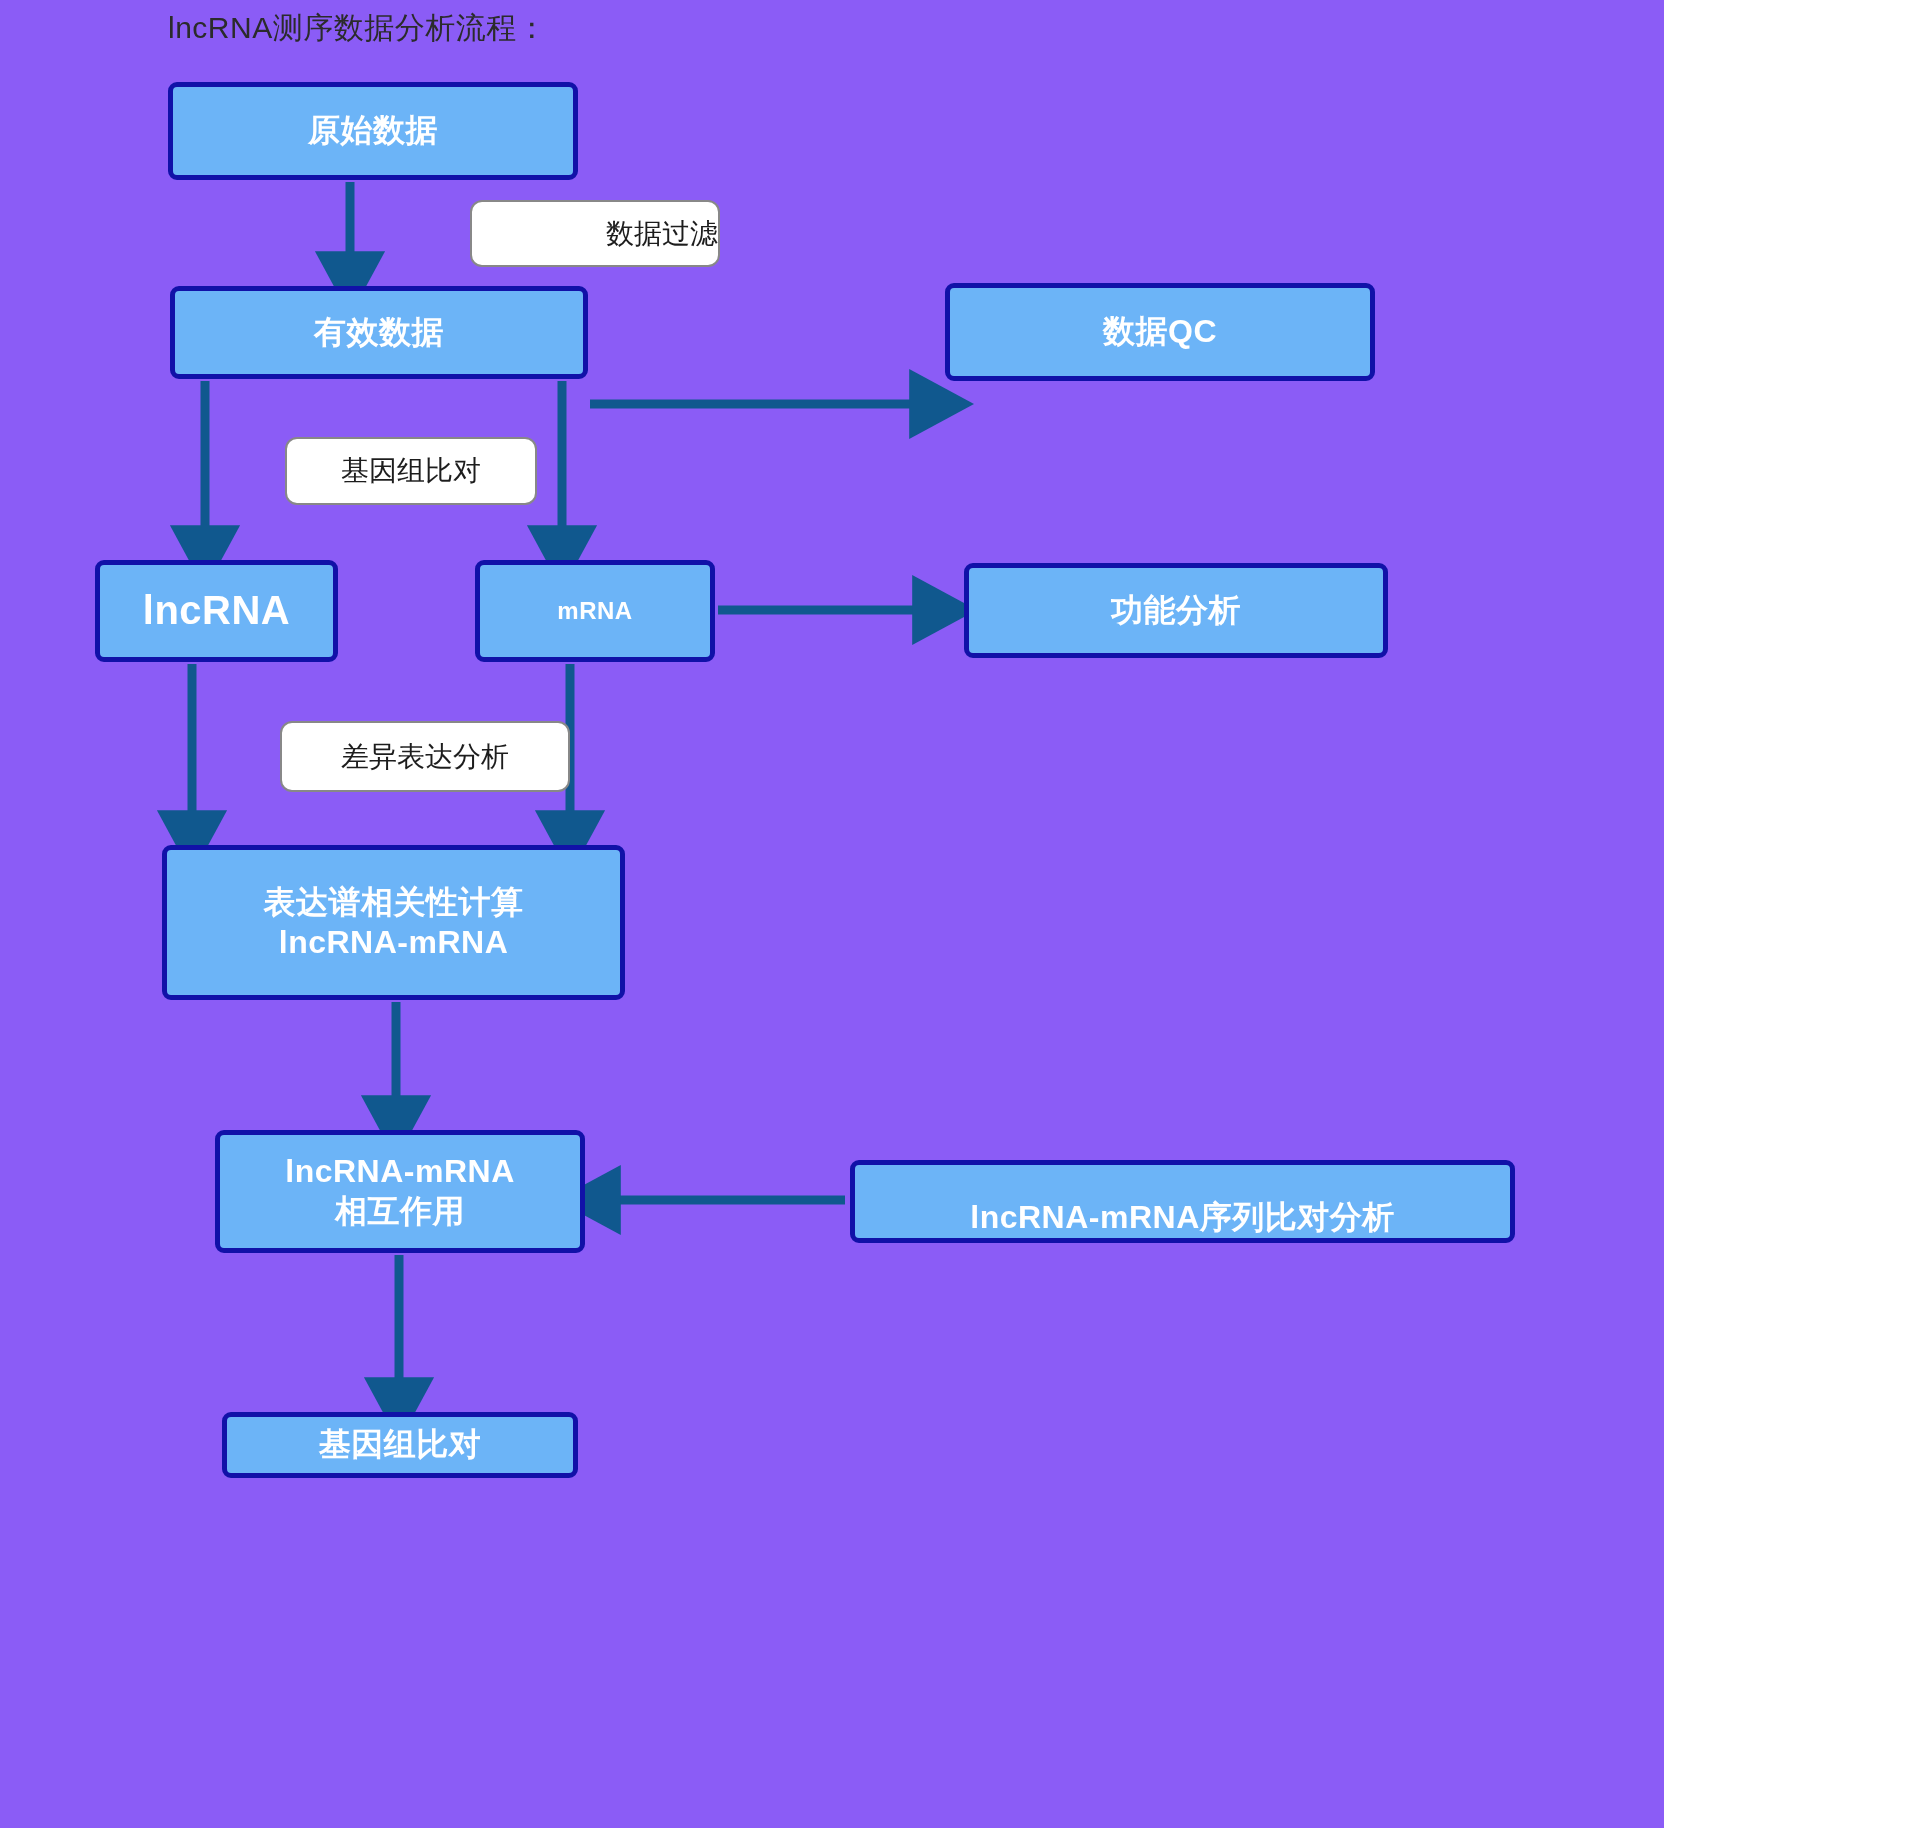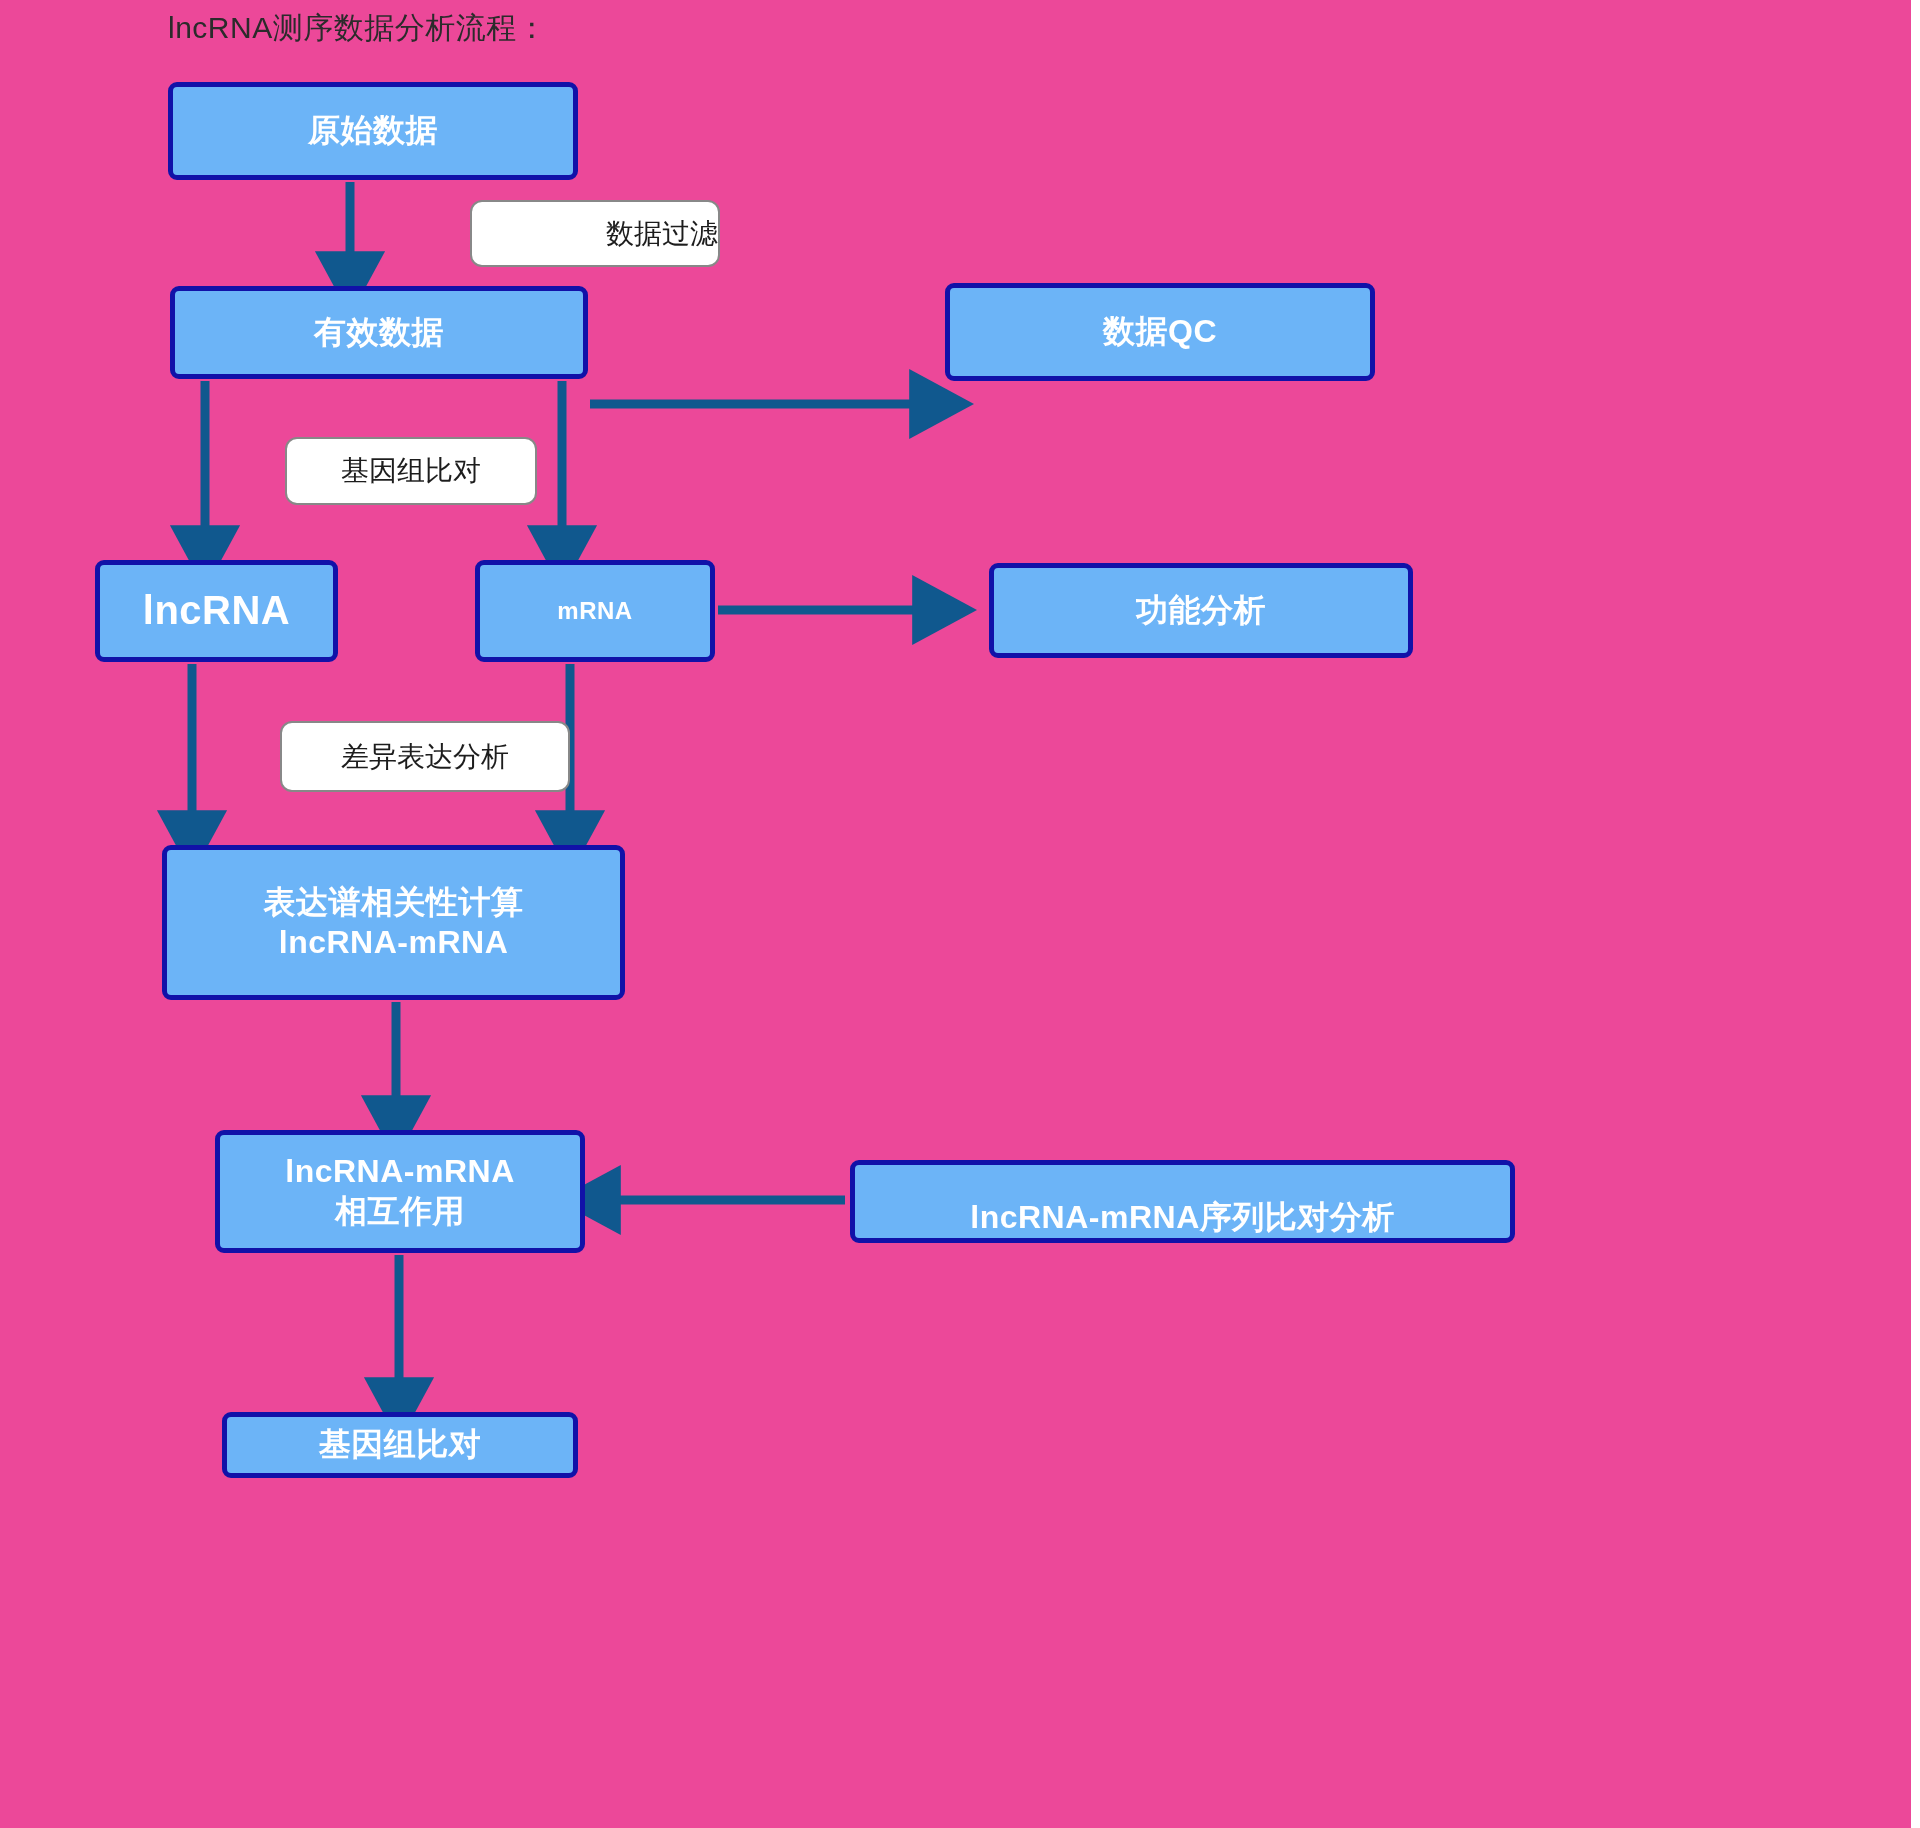--- a/index.html
+++ b/index.html
@@ -5,23 +5,23 @@
   html, body {
     margin: 0;
     padding: 0;
     background: #ffffff;
   }
   body {
     font-family: "Liberation Sans", "DejaVu Sans", sans-serif;
   }
   #canvas {
     position: relative;
-    width: 1911px;
+    width: 1664px;
     height: 1828px;
-    background: #ec4899;
+    background: #8b5cf6;
     overflow: hidden;
   }
   #edges {
     position: absolute;
     left: 0;
     top: 0;
     width: 1920px;
     height: 1828px;
     pointer-events: none;
   }
@@ -117,21 +117,21 @@
   </div>
 
   <div class="node" style="left:95px;top:560px;width:243px;height:102px;font-size:40px;">
     <span>lncRNA</span>
   </div>
 
   <div class="node" style="left:475px;top:560px;width:240px;height:102px;font-size:24px;">
     <span>mRNA</span>
   </div>
 
-  <div class="node" style="left:989px;top:563px;width:424px;height:95px;font-size:32px;">
+  <div class="node" style="left:964px;top:563px;width:424px;height:95px;font-size:32px;">
     <span>功能分析</span>
   </div>
 
   <div class="node" style="left:162px;top:845px;width:463px;height:155px;font-size:32px;flex-direction:column;">
     <span class="ln">表达谱相关性计算</span>
     <span class="ln">lncRNA-mRNA</span>
   </div>
 
   <div class="node" style="left:215px;top:1130px;width:370px;height:123px;font-size:32px;flex-direction:column;">
     <span class="ln">lncRNA-mRNA</span>

